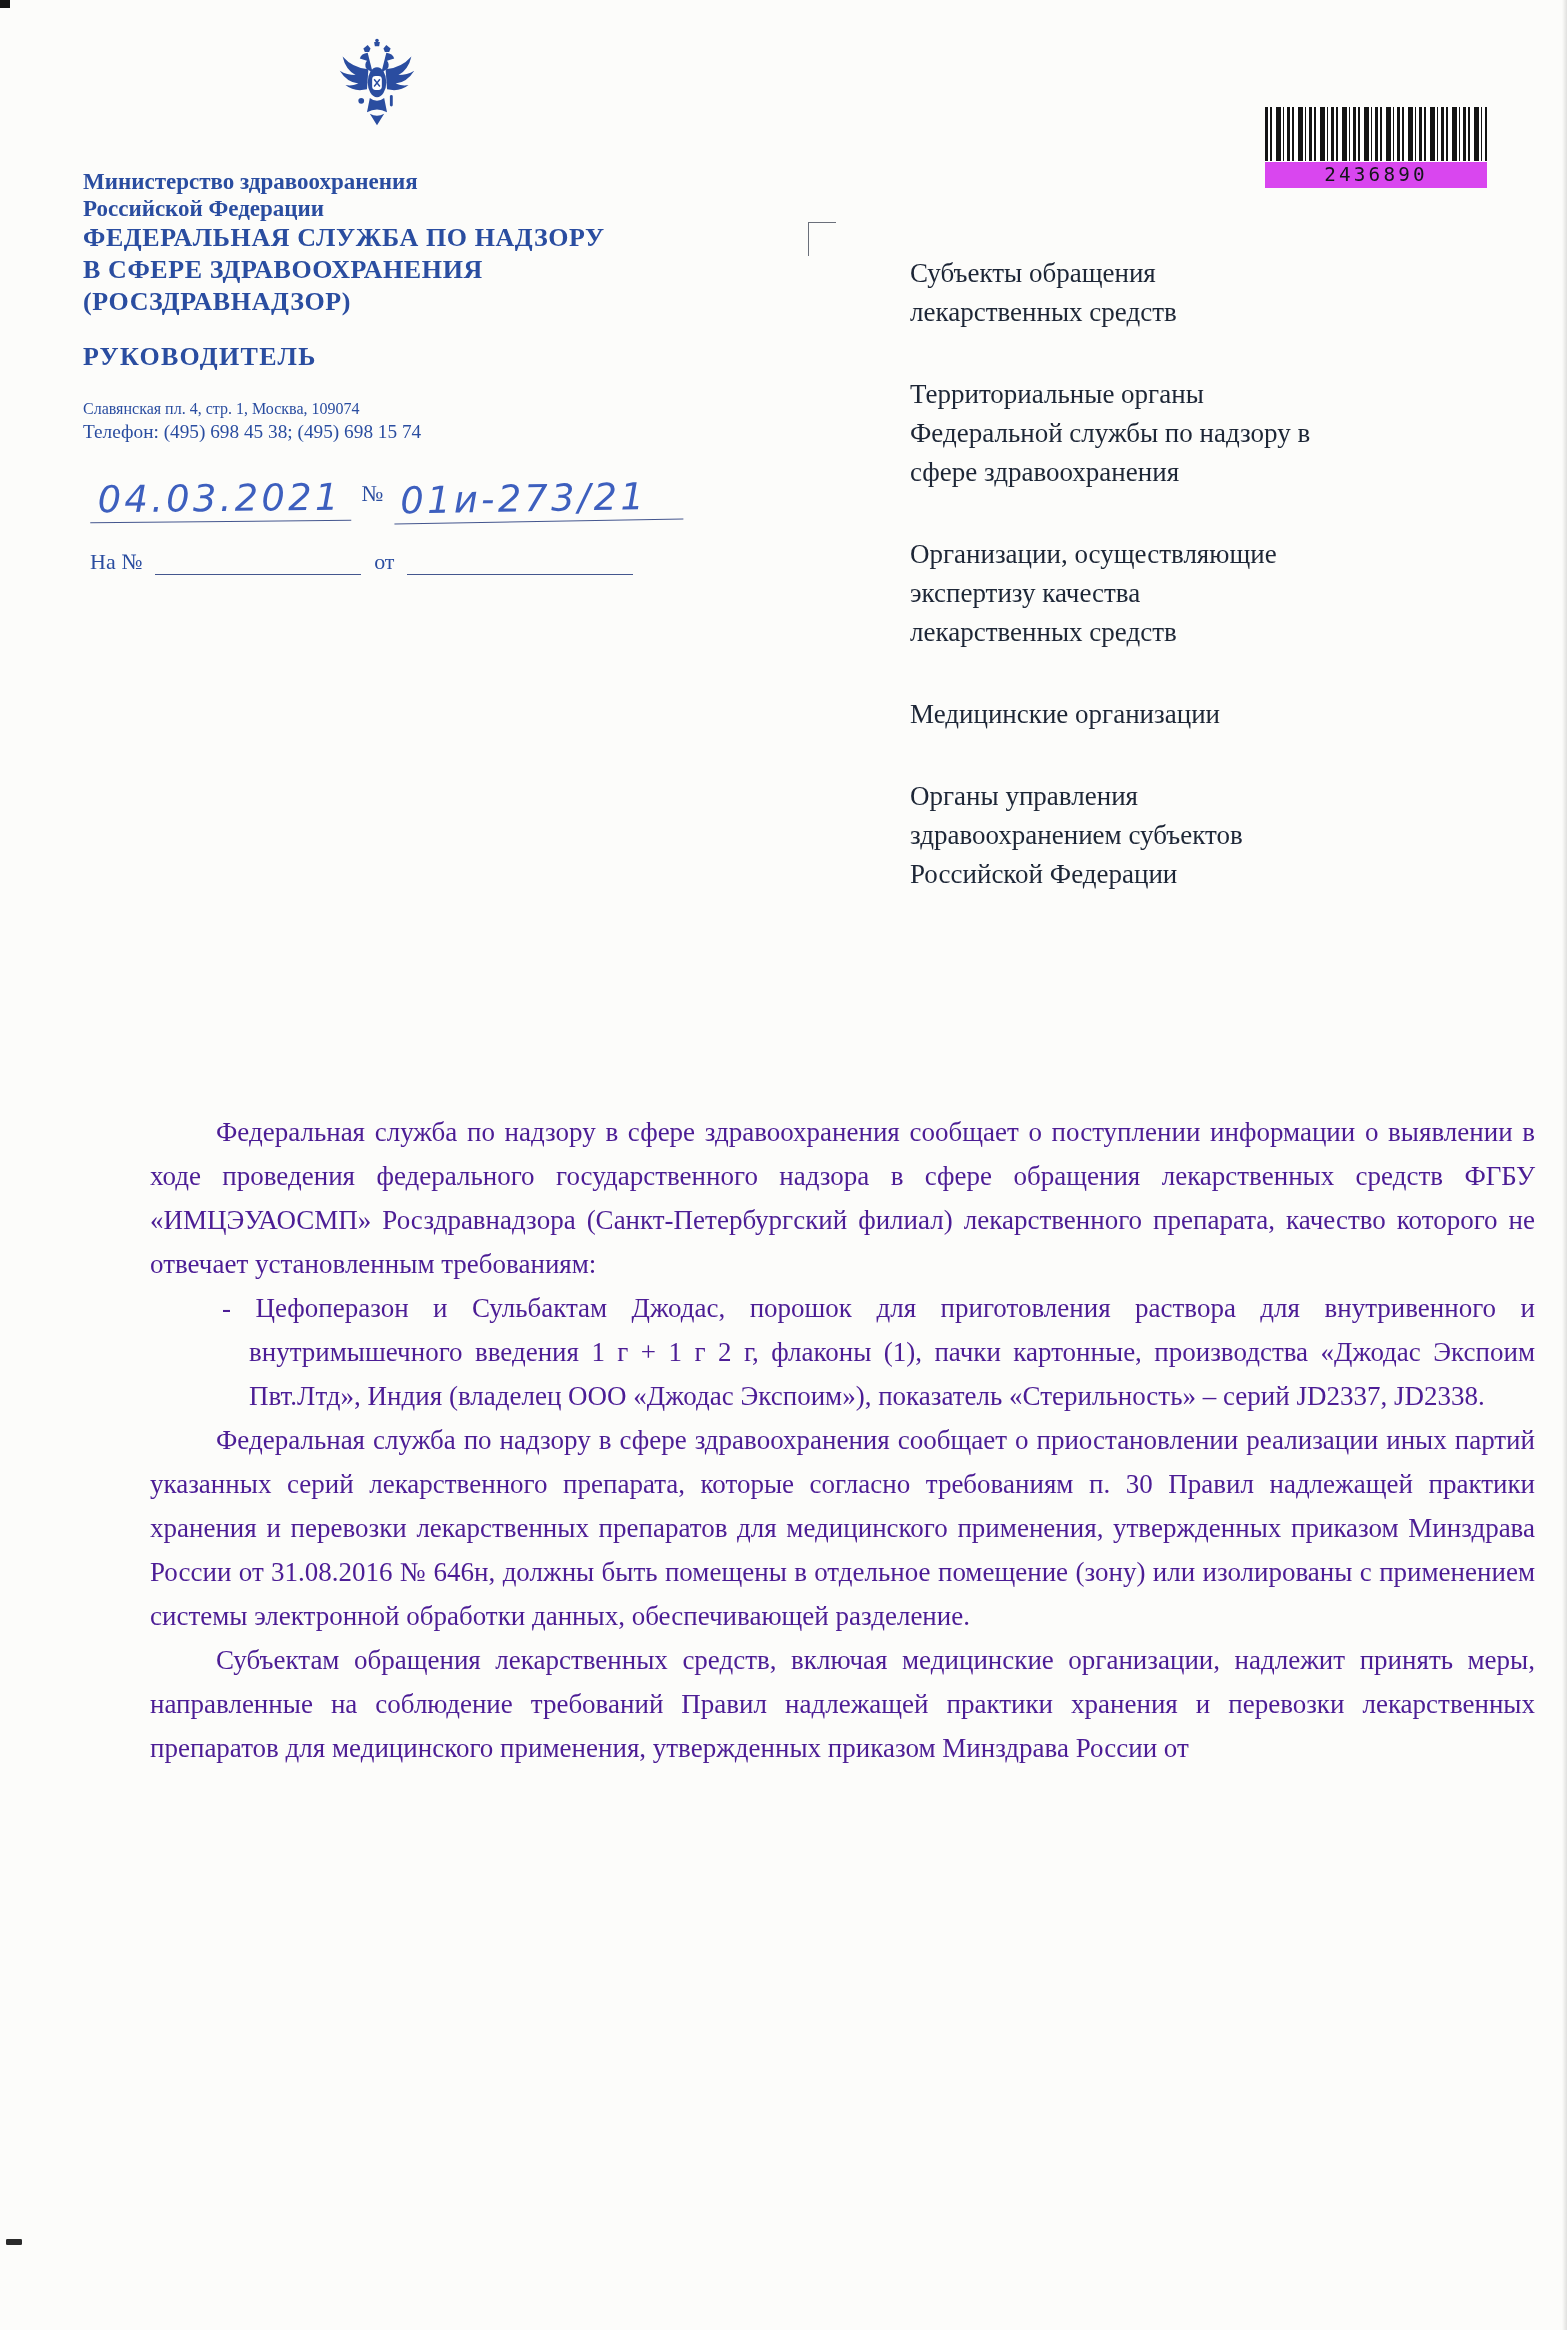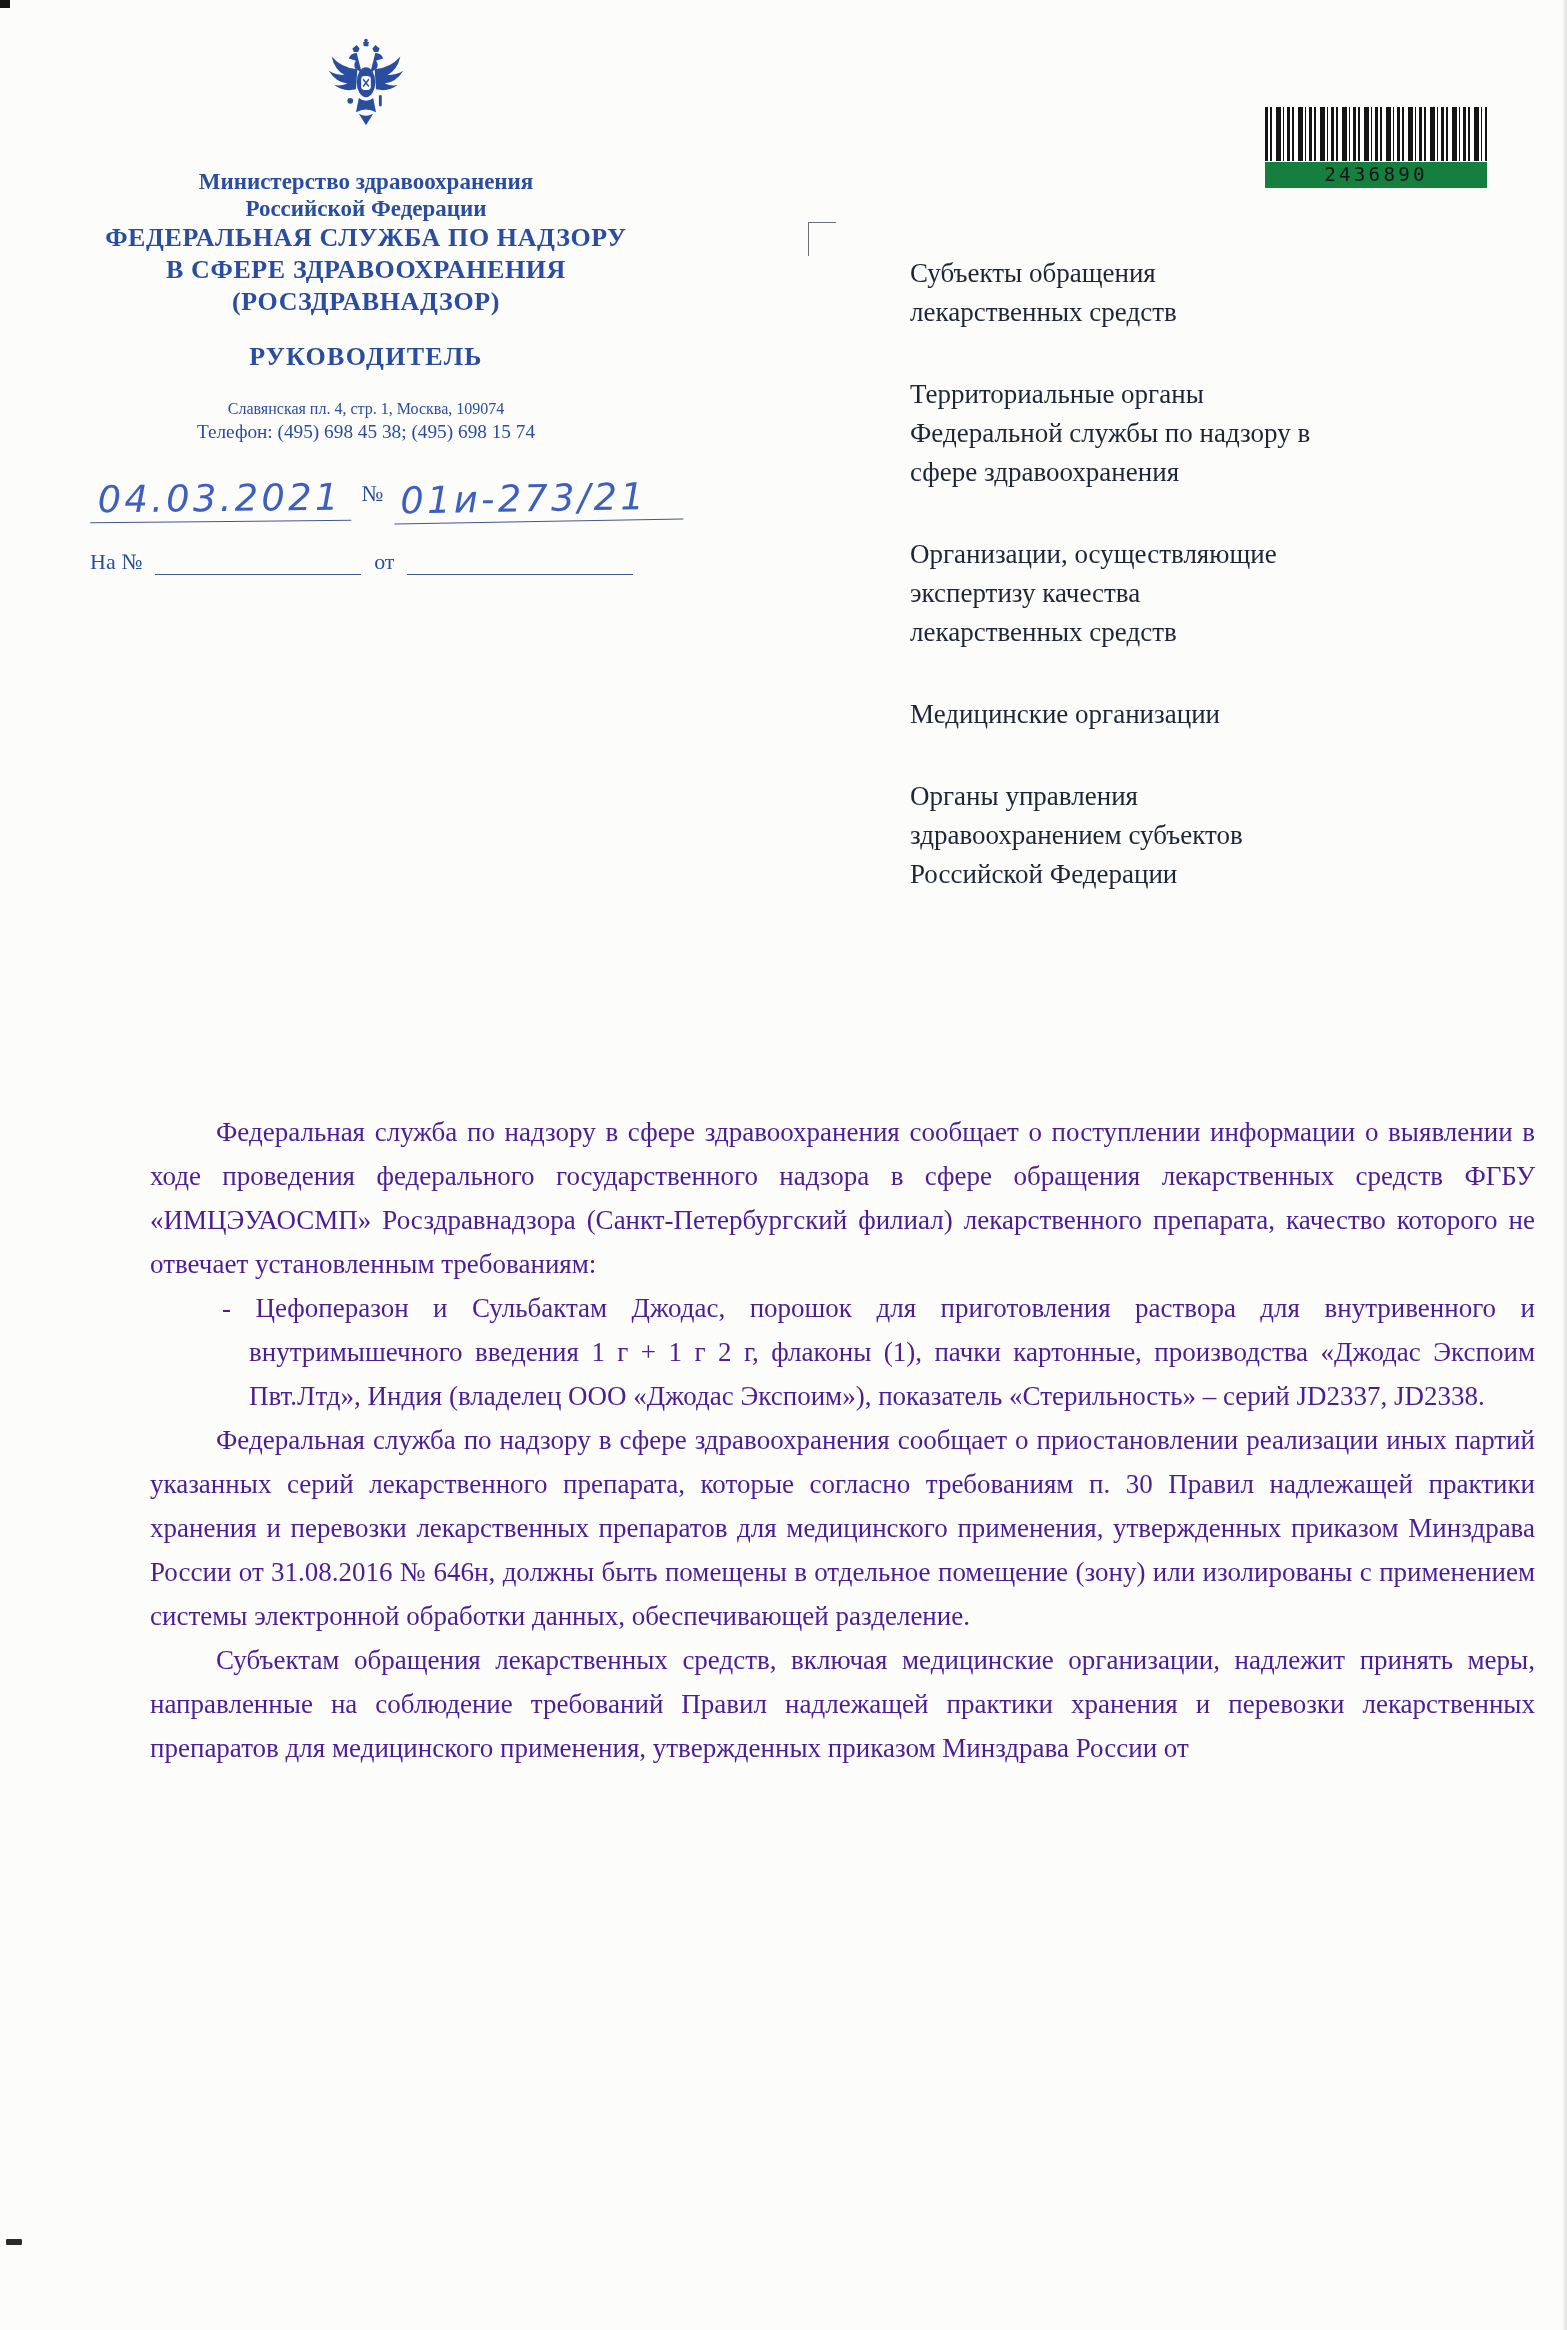--- a/index.html
+++ b/index.html
@@ -10,23 +10,22 @@
     height: 2330px;
     background: #fcfcfa;
     font-family: "Liberation Serif", serif;
     overflow: hidden;
     margin: 0 auto;
   }
 
   
   .letterhead {
     position: absolute;
-    left: 72px; top: 27px;
+    left: 83px; top: 27px;
     width: 588px;
-    text-align: center;
     color: #2a4da0;
   }
   .emblem-wrap { display: block; margin: 0 auto 3.9px auto; width: 86px; height: 137px; }
   .lh-ministry {
     font-weight: bold; font-size: 23px; line-height: 27px;
     white-space: pre-line; margin-top: 2.6px;
   }
   .lh-service {
     font-weight: bold; font-size: 26px; line-height: 32px;
     white-space: pre-line; margin-top: 0; letter-spacing: 0.6px;
@@ -100,21 +99,21 @@
     width: 28px; height: 34px;
     border-top: 1.9px solid #6a6f7a;
     border-left: 1.9px solid #6a6f7a;
   }
 
   
   .barcode {
     position: absolute;
     left: 1265px; top: 107px;
     width: 222px;
-    background: #15803d;
+    background: #d946ef;
     text-align: center;
   }
   .barcode-bars {
     height: 55px;
     background: repeating-linear-gradient(90deg,
       #141414 0 3.2px, #ffffff 3.2px 5.2px,
       #141414 5.2px 7px, #ffffff 7px 11px,
       #141414 11px 16px, #ffffff 16px 18px,
       #141414 18px 19.3px, #ffffff 19.3px 22px);
     border-bottom: 1.3px solid #ffffff;

